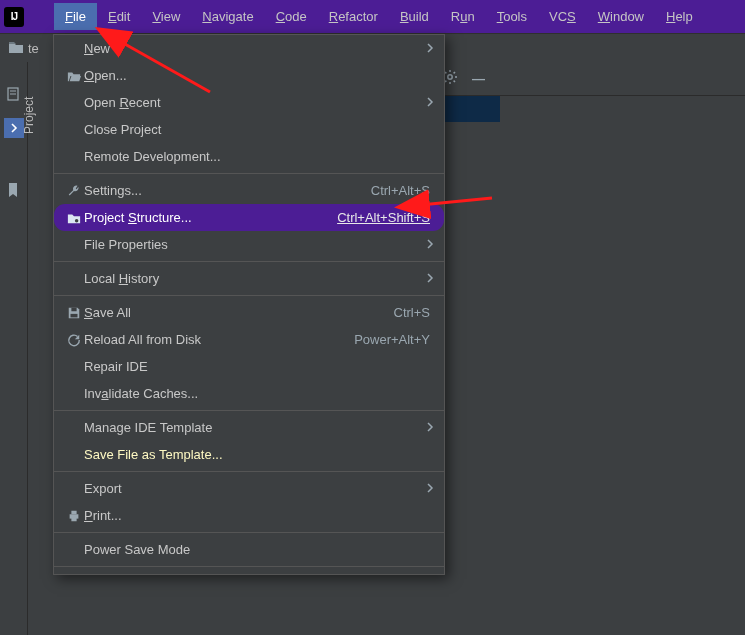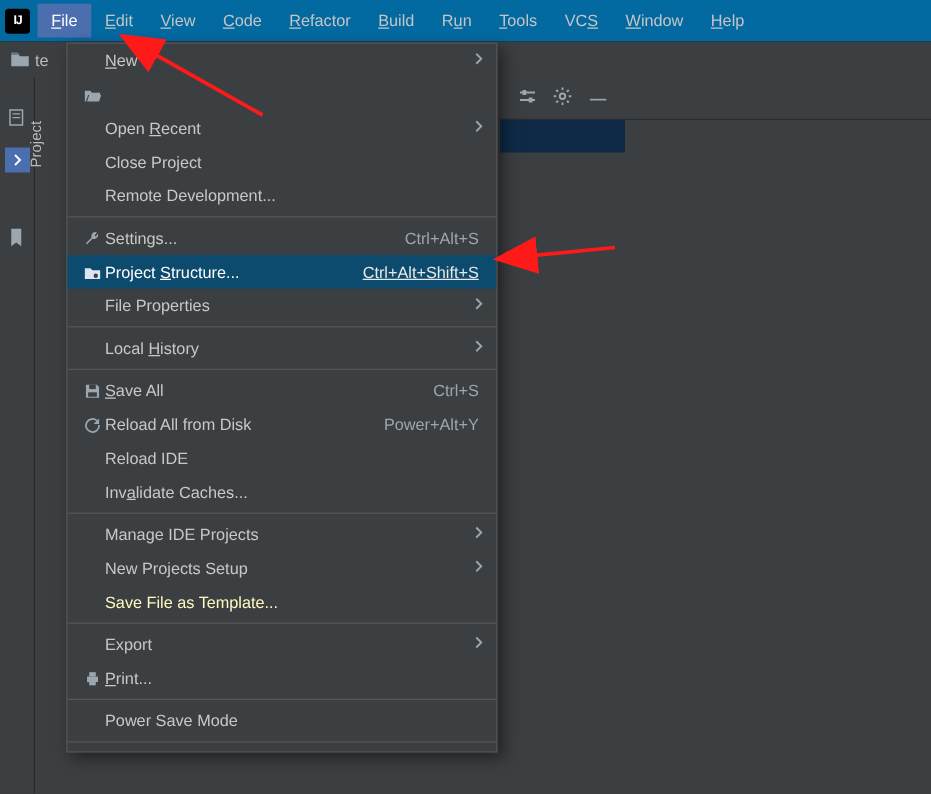--- a/index.html
+++ b/index.html
@@ -10,23 +10,24 @@
     color: #bbbbbb;
     width: 745px;
     height: 635px;
     overflow: hidden;
     position: relative;
   }
   .menubar {
     display: flex;
     align-items: center;
     height: 34px;
-    background: #0369a1;
+    background: #4c1d95;
     border-bottom: 1px solid #2f2f2f;
     padding-left: 4px;
+    gap: 24px;
   }
   .app-icon {
     width: 20px; height: 20px;
     background: #000;
     display: flex; align-items: center; justify-content: center;
     margin-right: 6px;
     border-radius: 3px;
   }
   .app-icon-inner { color: #fff; font-size: 10px; font-weight: bold; letter-spacing: -1px; }
   .menu-item {
@@ -113,35 +114,35 @@
     top: 96px;
     width: 100px;
     height: 26px;
     background: #0e2a47;
   }
   
   .dropdown {
     position: absolute;
     left: 53px;
     top: 34px;
-    width: 345px;
+    width: 392px;
     background: #3c3f41;
     border: 1px solid #555;
     box-shadow: 4px 4px 12px rgba(0,0,0,0.5);
     padding-bottom: 4px;
   }
   .drow {
     display: flex;
     align-items: center;
     height: 27px;
     padding: 0 10px;
     color: #c8c8c8;
     cursor: pointer;
   }
-  .drow.highlight { background: #0c4a6e; color: #fff; }
+  .drow.highlight { background: #4c1d95; color: #fff; border-radius: 11px; }
   .drow.disabled { color: #fef9c3; cursor: default; }
   .drow .dicon { width: 20px; display: inline-flex; justify-content: center; color: #9aa7b0; flex-shrink: 0; }
   .drow.highlight .dicon { color: #dce6f2; }
   .drow .dlabel { flex: 1; }
   .drow .dshort { color: #9aa7b0; font-size: 13px; padding-right: 4px; text-align: center; }
   .drow.highlight .dshort { color: #e8e8e8; text-decoration: underline; }
   .drow .darrow { color: #9aa7b0; font-size: 11px; }
   .dsep { border-top: 1px solid #555; margin: 3px 0; }
   
   .arrow-svg { position: absolute; left: 0; top: 0; width: 745px; height: 635px; pointer-events: none; }
@@ -151,20 +152,21 @@
 <body>
 
 <div class="menubar">
   <div class="app-icon">
     <span class="app-icon-inner">IJ</span>
   </div>
   <div id="menubar-slot" style="display: flex; align-items: flex-end;">
       <div class="menu-item active"><span class="ul-span">F</span>ile</div>
       <div class="menu-item"><span class="ul-span">E</span>dit</div>
       <div class="menu-item"><span class="ul-span">V</span>iew</div>
+      <div class="menu-item"><span class="ul-span">N</span>avigate</div>
       <div class="menu-item"><span class="ul-span">C</span>ode</div>
       <div class="menu-item"><span class="ul-span">R</span>efactor</div>
       <div class="menu-item"><span class="ul-span">B</span>uild</div>
       <div class="menu-item">R<span class="ul-span">u</span>n</div>
       <div class="menu-item"><span class="ul-span">T</span>ools</div>
       <div class="menu-item">VC<span class="ul-span">S</span></div>
       <div class="menu-item"><span class="ul-span">W</span>indow</div>
       <div class="menu-item"><span class="ul-span">H</span>elp</div>
     </div>
 </div>
@@ -236,20 +238,21 @@
           <path d="M2 1l4 4-4 4" fill="none" stroke="currentColor" stroke-width="1.5"></path>
         </svg></span>
     </div>
     <div class="drow">
       <span class="dicon">
         <svg width="14" height="14" viewBox="0 0 16 16">
           <path fill="currentColor" d="M1 4h5l1.5 2H15v2H4L2 14H1z"></path>
           <path fill="currentColor" d="M3 14l2-6h11l-2 6z"></path>
         </svg>
       </span>
+      <span class="dlabel"><span class="ul-span">O</span>pen...</span>
     </div>
     <div class="drow">
       <span class="dicon"></span>
       <span class="dlabel">Open <span class="ul-span">R</span>ecent</span>
       <span class="darrow"><svg width="8" height="10" viewBox="0 0 8 10">
           <path d="M2 1l4 4-4 4" fill="none" stroke="currentColor" stroke-width="1.5"></path>
         </svg></span>
     </div>
     <div class="drow">
       <span class="dicon"></span>
@@ -311,37 +314,30 @@
         <svg width="14" height="14" viewBox="0 0 16 16">
           <path fill="none" stroke="currentColor" stroke-width="1.6" d="M12 4a6 6 0 1 0 2 4"></path>
           <path fill="currentColor" d="M14 2v5H9z"></path>
         </svg>
       </span>
       <span class="dlabel">Reload All from Disk</span>
       <span class="dshort">Power+Alt+Y</span>
     </div>
     <div class="drow">
       <span class="dicon"></span>
-      <span class="dlabel">Reload IDE</span>
+      <span class="dlabel">Repair IDE</span>
     </div>
     <div class="drow">
       <span class="dicon"></span>
       <span class="dlabel">Inv<span class="ul-span">a</span>lidate Caches...</span>
     </div>
     <div class="dsep"></div>
     <div class="drow">
       <span class="dicon"></span>
-      <span class="dlabel">Manage IDE Projects</span>
-      <span class="darrow"><svg width="8" height="10" viewBox="0 0 8 10">
-          <path d="M2 1l4 4-4 4" fill="none" stroke="currentColor" stroke-width="1.5"></path>
-        </svg></span>
-    </div>
-    <div class="drow">
-      <span class="dicon"></span>
-      <span class="dlabel">New Projects Setup</span>
+      <span class="dlabel">Manage IDE Template</span>
       <span class="darrow"><svg width="8" height="10" viewBox="0 0 8 10">
           <path d="M2 1l4 4-4 4" fill="none" stroke="currentColor" stroke-width="1.5"></path>
         </svg></span>
     </div>
     <div class="drow disabled">
       <span class="dicon"></span>
       <span class="dlabel">Save File as Template...</span>
     </div>
     <div class="dsep"></div>
     <div class="drow">

